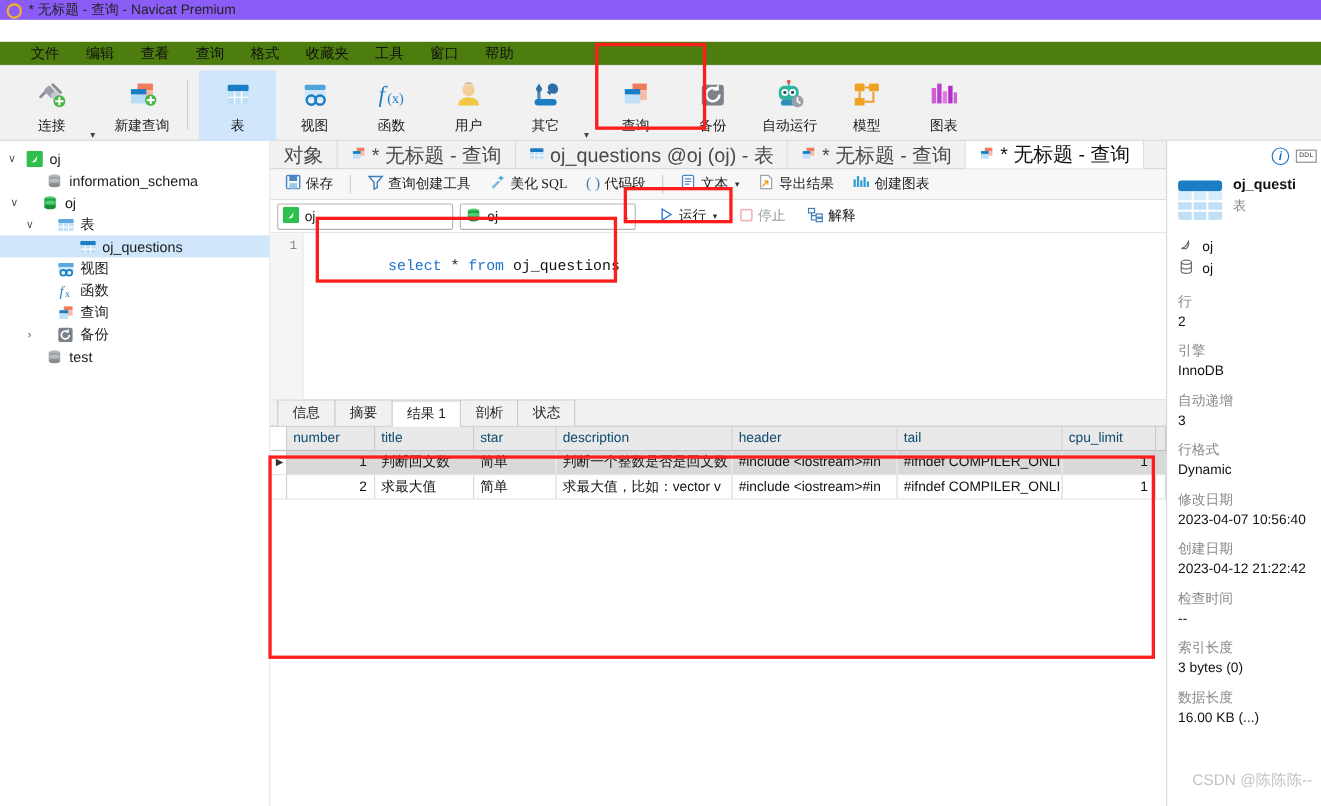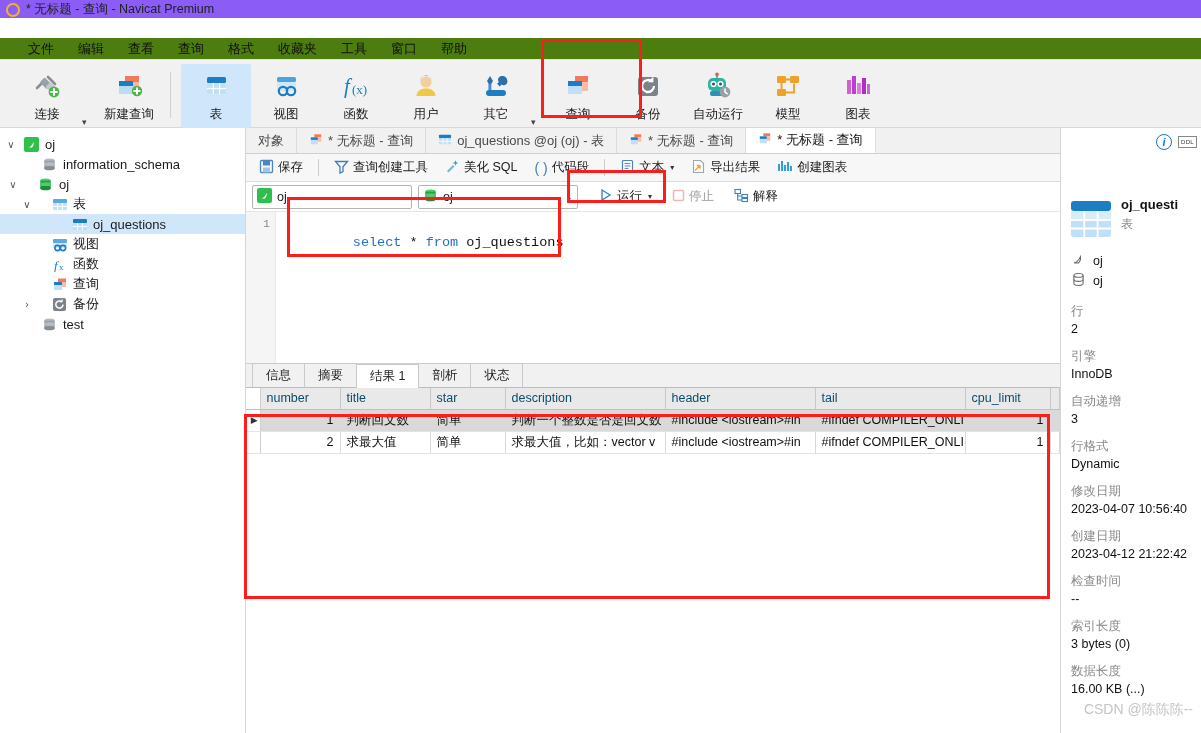--- a/index.html
+++ b/index.html
@@ -85,28 +85,28 @@
 
   
   .center { flex:1 1 auto; display:flex; flex-direction:column; min-width:0; background:#fff; }
 
   .tabstrip {
     height:26px; background:#f1f1f1; display:flex; align-items:stretch;
     border-bottom:1px solid #cfcfcf;
   }
   .tab {
     display:flex; align-items:center; gap:5px;
-    padding:0 12px; font-size:13px; color:#4a4a4a;
+    padding:0 12px; font-size:18px; color:#4a4a4a;
     border-right:1px solid #dcdcdc; white-space:nowrap; cursor:default;
   }
   .tab.active { background:#ffffff; color:#111; border-bottom:1px solid #fff; }
 
   .qtoolbar {
     height:28px; background:#f7f7f7; display:flex; align-items:center;
-    gap:3px; padding:0 6px; border-bottom:1px solid #dcdcdc;
+    gap:3px; padding:0 6px; border-bottom:1px solid #dcdcdc;font-family:Liberation Serif, serif;
   }
   .qt {
     display:flex; align-items:center; gap:4px;
     padding:2px 7px; font-size:12.5px; color:#1a1a1a;
     white-space:nowrap; cursor:default; border-radius:2px;
   }
   .qt.dim { color:#9a9a9a; }
   .qt-sep { width:1px; height:17px; background:#cdcdcd; margin:0 5px; }
   .caret-sm { font-size:8px; color:#333; margin-left:2px; }
 
@@ -186,21 +186,21 @@
   .info-head { display:flex; justify-content:flex-end; align-items:center; gap:6px; padding:0 4px 6px 0; }
   .i-circle {
     width:16px; height:16px; border-radius:50%; border:1.6px solid #1a73c8;
     color:#1a73c8; font-size:11px; font-weight:bold; font-style:italic;
     display:flex; align-items:center; justify-content:center; line-height:1;
   }
   .ddl-btn {
     border:1px solid #888; font-size:6px; padding:2px 2px; color:#333;
     letter-spacing:0.3px; background:#fff;
   }
-  .info-title { display:flex; gap:8px; align-items:flex-start; padding:4px 0 10px 8px;margin-top:37px; }
+  .info-title { display:flex; gap:8px; align-items:flex-start; padding:4px 0 10px 8px; }
   .tbl-big { width:44px; height:44px; flex:0 0 44px; }
   .info-name { font-size:13px; font-weight:bold; color:#111; white-space:nowrap; }
   .info-sub { font-size:12px; color:#888; margin-top:4px; }
   .info-line { display:flex; align-items:center; gap:7px; padding:1px 0 1px 10px; font-size:12.5px; color:#111; }
   .prop { padding:0 0 0 10px; margin-top:12px; }
   .prop-k { font-size:12.5px; color:#8a8a8a; }
   .prop-v { font-size:12.5px; color:#111; margin-top:2px; }
 
   
   .redbox { position:absolute; border:3px solid #fc1d1d; pointer-events:none; z-index:50; }

